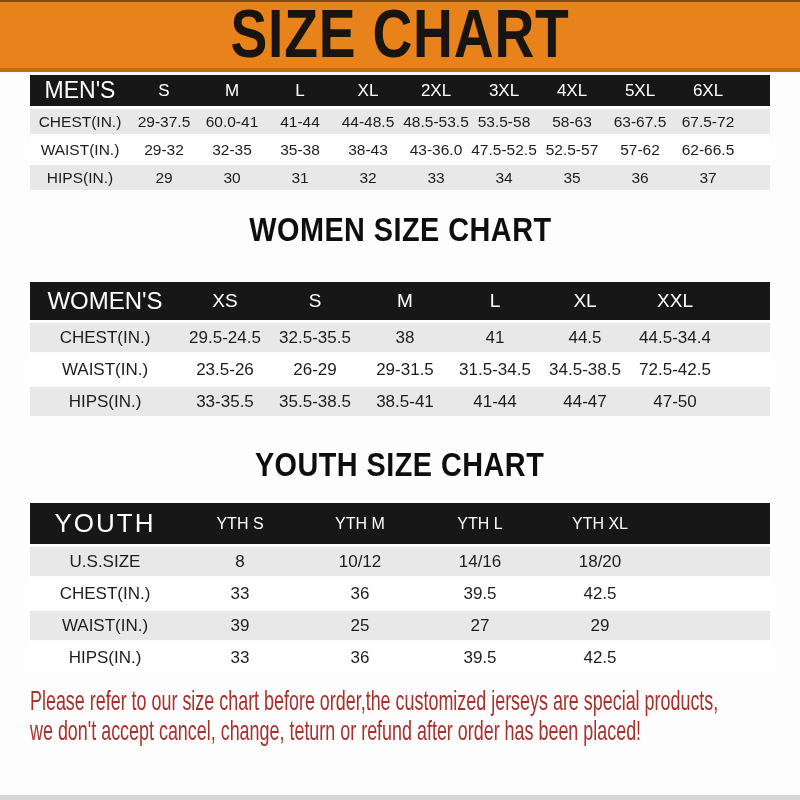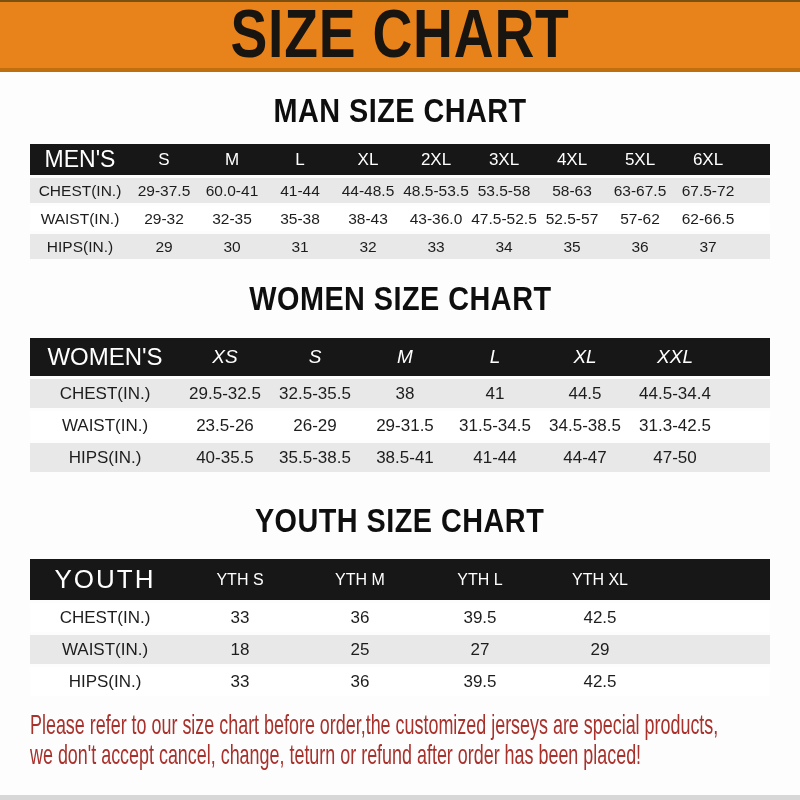--- a/index.html
+++ b/index.html
@@ -31,21 +31,21 @@
   }
 
   
   h2.section-title { margin:0; text-align:center; color:#0e0e0e; }
   h2.section-title .t {
     display:inline-block; font-size:31px; font-weight:bold;
     transform:scale(0.93,1.08); transform-origin:center;
     white-space:nowrap; letter-spacing:0.5px;
   }
   .sec-men   h2.section-title { margin:21px 0 12px; }
-  .sec-women h2.section-title { margin:19px 0 18px; }
+  .sec-women h2.section-title { margin:19px 0 31px; }
   .sec-youth h2.section-title { margin:28px 12px 17px; }
 
   
   table.size-table {
     width:740px; margin:0 auto;
     border-collapse:separate; border-spacing:0 3px;
     table-layout:fixed;
   }
   .size-table thead th {
     background:#171717; color:#ffffff;
@@ -66,21 +66,21 @@
   .sec-men thead th { height:31px; }
   .sec-men .hdr-label { font-size:23px; }
   .sec-men .hdr-size  { font-size:17px; }
   .sec-men td { height:25px; font-size:15.5px; }
 
   
   .sec-women .col-label  { width:150px; }
   .sec-women .col-filler { width:50px; }
   .sec-women thead th { height:38px; }
   .sec-women .hdr-label { font-size:24px;text-align:center; }
-  .sec-women .hdr-size  { font-size:19px;font-style:italic; }
+  .sec-women .hdr-size  { font-size:19px; }
   .sec-women td { height:29px; font-size:17px; }
 
   
   .sec-youth .col-label  { width:150px; }
   .sec-youth .col-filler { width:110px; }
   .sec-youth thead th { height:41px; }
   .sec-youth .hdr-label { font-size:26px; letter-spacing:2px;text-align:center; }
   .sec-youth .hdr-size  { font-size:16px; }
   .sec-youth td { height:29px; font-size:17px; }
 
@@ -107,21 +107,20 @@
 </head>
 <body>
 
 <div class="page">
 
   <header class="banner">
     <span class="banner-title">SIZE CHART</span>
   </header>
 
   <section class="sec sec-men">
-    <h2 class="section-title"><span class="t">MAN SIZE CHART</span></h2>
     <table class="size-table">
         <colgroup>
           <col class="col-label">
           <col class="col-size">
           <col class="col-size">
           <col class="col-size">
           <col class="col-size">
           <col class="col-size">
           <col class="col-size">
           <col class="col-size">
@@ -209,41 +208,41 @@
             <th class="hdr-size">M</th>
             <th class="hdr-size">L</th>
             <th class="hdr-size">XL</th>
             <th class="hdr-size">XXL</th>
             <th class="hdr-size"></th>
           </tr>
         </thead>
         <tbody>
           <tr class="row-gray">
             <td class="row-label">CHEST(IN.)</td>
-            <td class="cell">29.5-32.5</td>
+            <td class="cell">29.5-24.5</td>
             <td class="cell">32.5-35.5</td>
             <td class="cell">38</td>
             <td class="cell">41</td>
             <td class="cell">44.5</td>
             <td class="cell">44.5-34.4</td>
             <td class="cell"></td>
           </tr>
           <tr class="row-white">
             <td class="row-label">WAIST(IN.)</td>
             <td class="cell">23.5-26</td>
             <td class="cell">26-29</td>
             <td class="cell">29-31.5</td>
             <td class="cell">31.5-34.5</td>
             <td class="cell">34.5-38.5</td>
-            <td class="cell">31.3-42.5</td>
+            <td class="cell">72.5-42.5</td>
             <td class="cell"></td>
           </tr>
           <tr class="row-gray">
             <td class="row-label">HIPS(IN.)</td>
-            <td class="cell">40-35.5</td>
+            <td class="cell">33-35.5</td>
             <td class="cell">35.5-38.5</td>
             <td class="cell">38.5-41</td>
             <td class="cell">41-44</td>
             <td class="cell">44-47</td>
             <td class="cell">47-50</td>
             <td class="cell"></td>
           </tr>
         </tbody>
       </table>
   </section>
@@ -263,31 +262,39 @@
           <tr>
             <th class="hdr-label">YOUTH</th>
             <th class="hdr-size">YTH S</th>
             <th class="hdr-size">YTH M</th>
             <th class="hdr-size">YTH L</th>
             <th class="hdr-size">YTH XL</th>
             <th class="hdr-size"></th>
           </tr>
         </thead>
         <tbody>
+          <tr class="row-gray">
+            <td class="row-label">U.S.SIZE</td>
+            <td class="cell">8</td>
+            <td class="cell">10/12</td>
+            <td class="cell">14/16</td>
+            <td class="cell">18/20</td>
+            <td class="cell"></td>
+          </tr>
           <tr class="row-white">
             <td class="row-label">CHEST(IN.)</td>
             <td class="cell">33</td>
             <td class="cell">36</td>
             <td class="cell">39.5</td>
             <td class="cell">42.5</td>
             <td class="cell"></td>
           </tr>
           <tr class="row-gray">
             <td class="row-label">WAIST(IN.)</td>
-            <td class="cell">18</td>
+            <td class="cell">39</td>
             <td class="cell">25</td>
             <td class="cell">27</td>
             <td class="cell">29</td>
             <td class="cell"></td>
           </tr>
           <tr class="row-white">
             <td class="row-label">HIPS(IN.)</td>
             <td class="cell">33</td>
             <td class="cell">36</td>
             <td class="cell">39.5</td>

